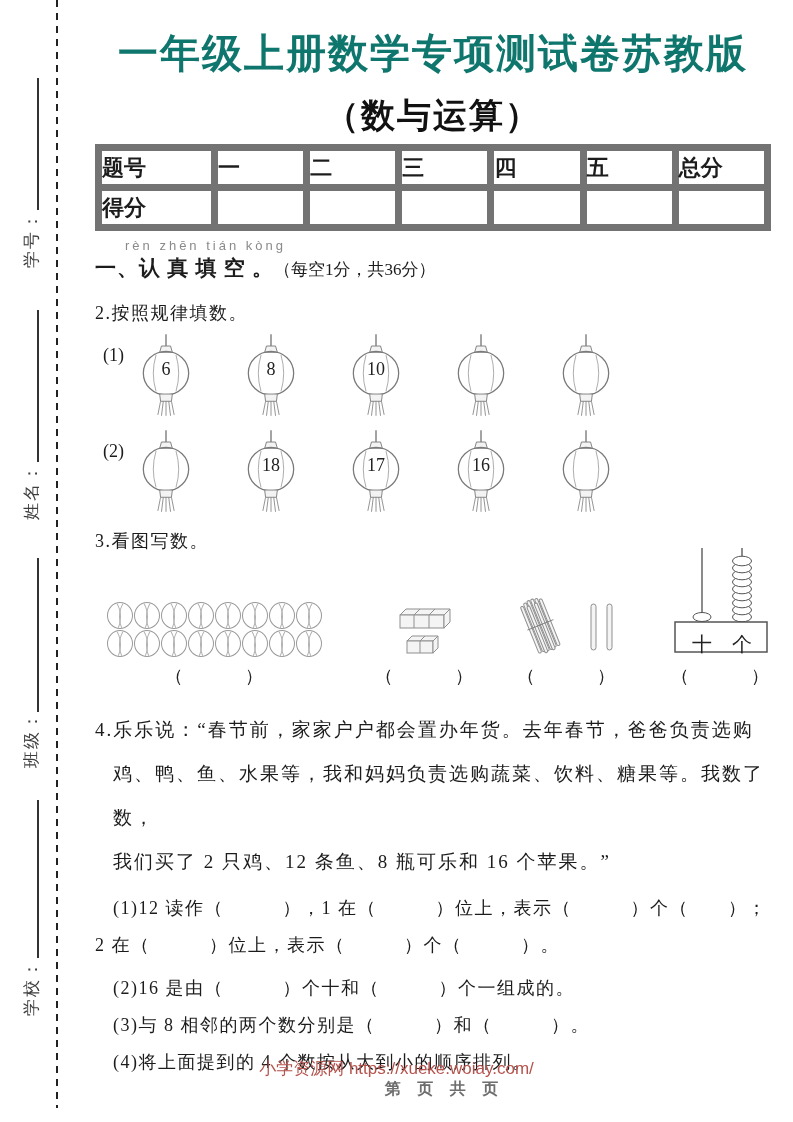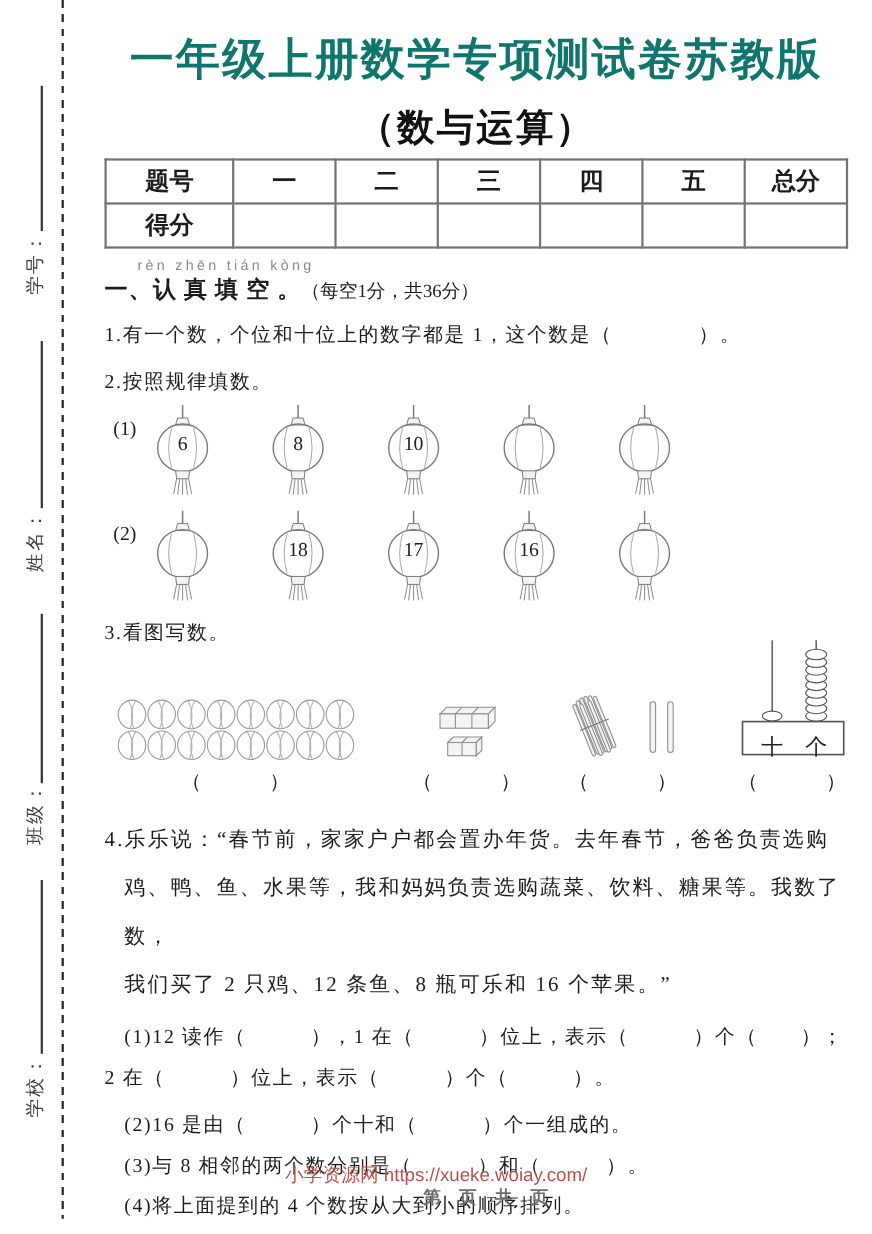--- a/index.html
+++ b/index.html
@@ -33,21 +33,21 @@
   }
   .subtitle {
     margin-top:12px; text-align:center;
     font-family:"Liberation Sans", sans-serif;
     font-size:34px; font-weight:bold; letter-spacing:2px; color:#111;
   }
   .meta { margin-top:16px; text-align:right; font-size:17px; color:#111; letter-spacing:1px; }
   
   table.score { margin-top:5px; width:676px; border-collapse:collapse; table-layout:fixed; }
   table.score th, table.score td {
-    border:2px solid #737373; height:40px; text-align:center;
+    border:7px solid #737373; height:40px; text-align:left;
     font-size:22px; font-weight:600; font-family:"Liberation Serif", serif;
   }
   table.score col.c0 { width:116px; }
   
   .pinyin { margin:7px 0 0 30px; font-size:13px; color:#8a8a8a;
             font-family:"Liberation Sans", sans-serif; letter-spacing:3px; }
   .sec-head { margin-top:1px; font-size:21px; }
   .sec-head .strong { font-weight:bold; letter-spacing:1px; }
   .sec-head .note { font-size:17px; font-weight:normal; }
   
@@ -163,21 +163,20 @@
         <td></td>
       </tr>
     </tbody>
       </table>
 
     <div class="pinyin">rèn zhēn tián kòng</div>
     <div class="sec-head">
       <span class="strong">一、认 真 填 空 。</span><span class="note">（每空1分，共36分）</span>
     </div>
 
-    <div class="q q1">1.有一个数，个位和十位上的数字都是 1，这个数是（　　　　）。</div>
 
     <div class="q q2">2.按照规律填数。</div>
 
     <div class="lantern-row">
       <span class="row-label">(1)</span>
       <div class="lantern-strip">
         <div class="lantern-slot">
           <svg width="58" height="84" viewBox="0 0 64 92">
               <use href="#lantern"></use>
             </svg>

